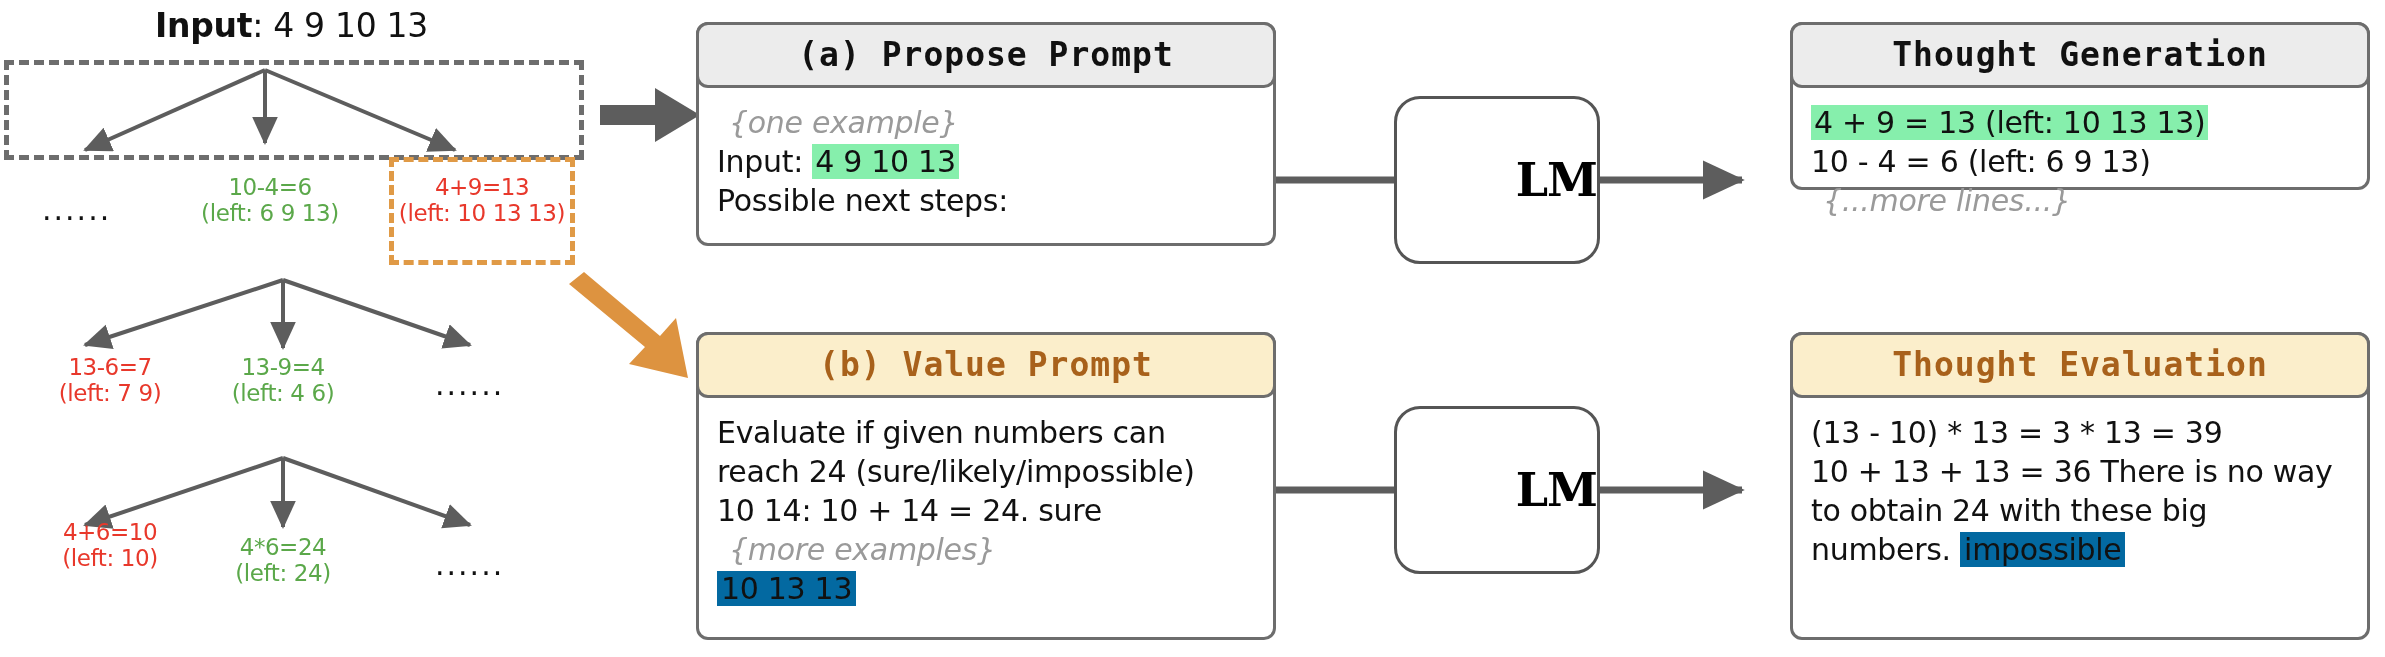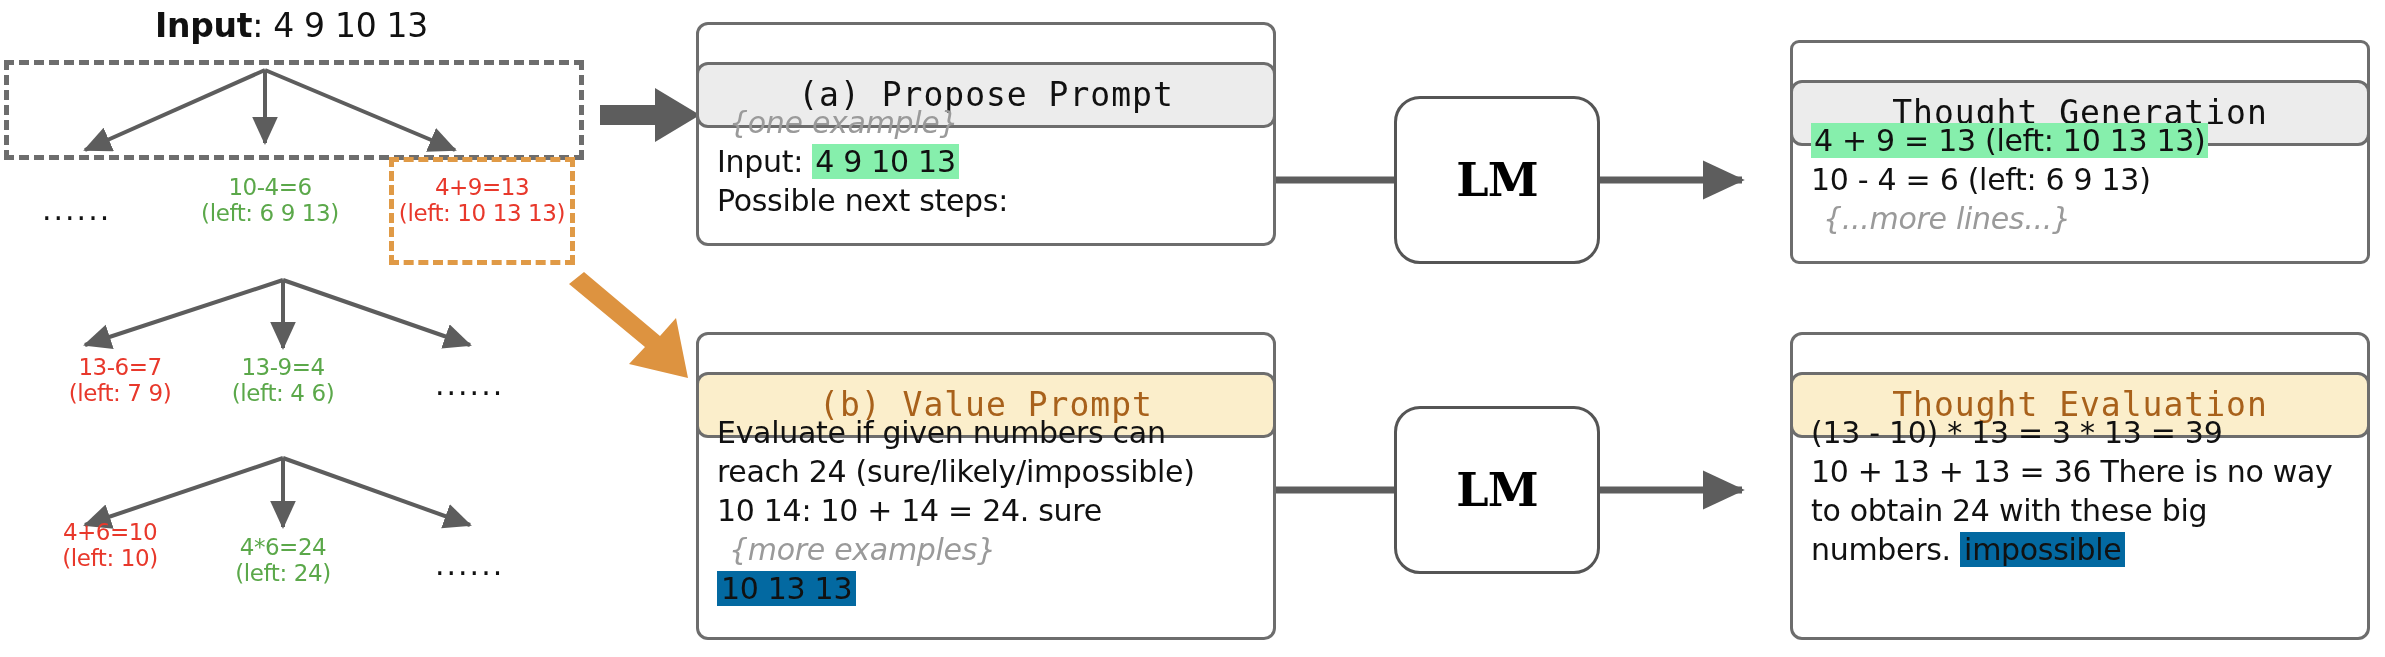--- a/index.html
+++ b/index.html
@@ -25,36 +25,36 @@
 
   .dash-gray{position:absolute;border:5px dashed #6d6d6d;box-sizing:border-box;}
   .dash-orange{position:absolute;border:5px dashed #e09a46;box-sizing:border-box;}
 
   
   .card{position:absolute;box-sizing:border-box;background:#ffffff;
         border:3px solid #6d6d6d;border-radius:12px;}
   .card-head{position:absolute;left:-3px;top:-3px;box-sizing:border-box;
              border:3px solid #6d6d6d;border-radius:12px;
              text-align:center;font-family:"DejaVu Sans Mono", monospace;
-             font-weight:normal;font-size:33px;letter-spacing:1px;
-             line-height:60px;height:66px;margin-top:40px;}
+             font-weight:bold;font-size:33px;letter-spacing:1px;
+             line-height:60px;height:66px;}
   .head-gray{background:#ececec;color:#111;}
   .head-amber{background:#fbeecb;color:#a8611b;}
   .card-body{position:absolute;left:18px;right:14px;font-size:30px;color:#111;
              line-height:1.30;letter-spacing:-0.3px;}
   .card-body .ln{white-space:nowrap;}
   .muted{color:#9a9a9a;font-style:italic;margin-left:12px;}
   .hl-gray{background:#86efac;padding:0 3px;}
   .hl-pink{background:#0369a1;padding:0 4px;}
 
   
   .lm-box{position:absolute;box-sizing:border-box;background:#fff;
           border:3px solid #555;border-radius:26px;
           font-family:"DejaVu Serif", serif;font-weight:bold;font-size:46px;
-          color:#000;display:flex;align-items:center;justify-content:center;
+          color:#000;display:flex;align-items:center;justify-content:flex-end;
           letter-spacing:-1px;}
   svg.lay{position:absolute;left:0;top:0;width:2385px;height:657px;
           pointer-events:none;}
 </style>
 </head>
 <body>
 
 <div id="root">
 
   <svg class="lay" viewBox="0 0 2385 657">
@@ -128,21 +128,21 @@
     <div class="node green" style="left:160px;top:175px;width:220px;">
       <span class="op">10-4=6</span>
       <span class="left">(left: 6 9 13)</span>
     </div>
 
     <div class="node red" style="left:389px;top:175px;width:186px;">
       <span class="op">4+9=13</span>
       <span class="left">(left: 10 13 13)</span>
     </div>
 
-    <div class="node red" style="left:20px;top:355px;width:200px;">
+    <div class="node red" style="left:10px;top:355px;width:200px;">
       <span class="op">13-6=7</span>
       <span class="left">(left: 7 9)</span>
     </div>
 
     <div class="node green" style="left:183px;top:355px;width:200px;">
       <span class="op">13-9=4</span>
       <span class="left">(left: 4 6)</span>
     </div>
 
     <div class="ellipsis" style="left:435px;top:370px;">......</div>
@@ -180,21 +180,21 @@
     </div>
   </div>
 
   <div class="lm-box" style="left:1394px;top:96px;width:206px;height:168px;">
     <span>LM</span>
   </div>
   <div class="lm-box" style="left:1394px;top:406px;width:206px;height:168px;">
     <span>LM</span>
   </div>
 
-  <div class="card" style="left:1790px;top:40px;width:580px;height:224px;border-radius:9px;">
+  <div class="card" style="left:1790px;top:22px;width:580px;height:168px;">
     <div class="card-head head-gray" style="width:580px;">Thought Generation</div>
     <div class="card-body" style="top:78px;">
       <div class="ln"><span class="hl-gray">4 + 9 = 13 (left: 10 13 13)</span></div>
       <div class="ln">10 - 4 = 6 (left: 6 9 13)</div>
       <div class="ln muted">{...more lines...}</div>
     </div>
   </div>
 
   <div class="card" style="left:1790px;top:332px;width:580px;height:308px;">
     <div class="card-head head-amber" style="width:580px;">Thought Evaluation</div>

